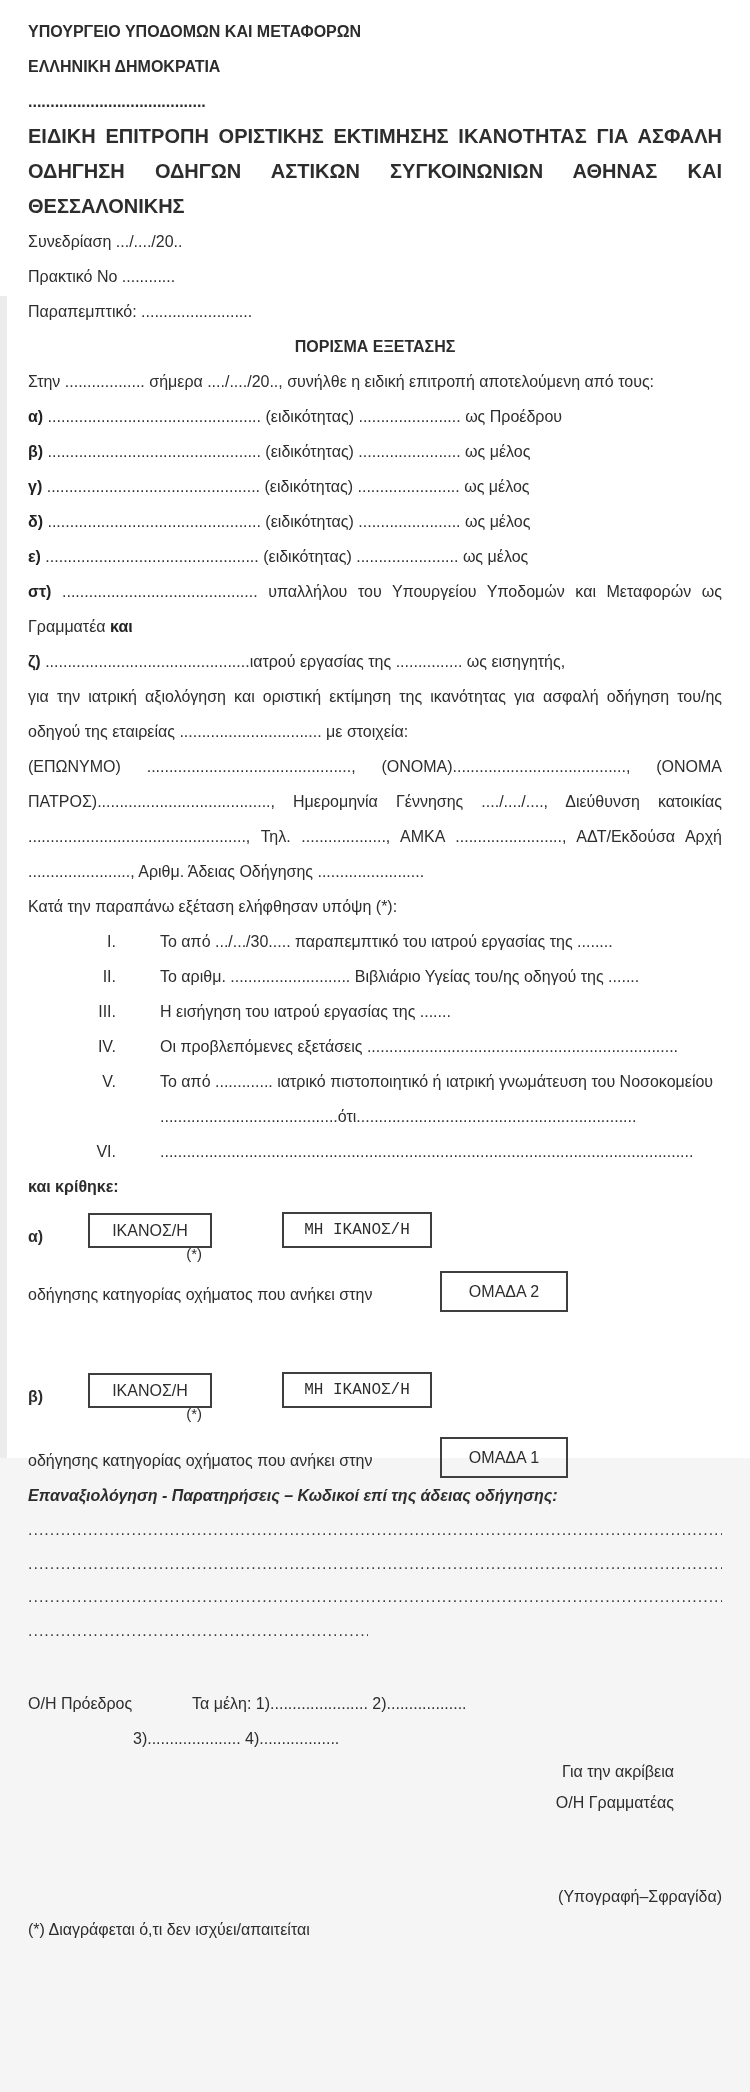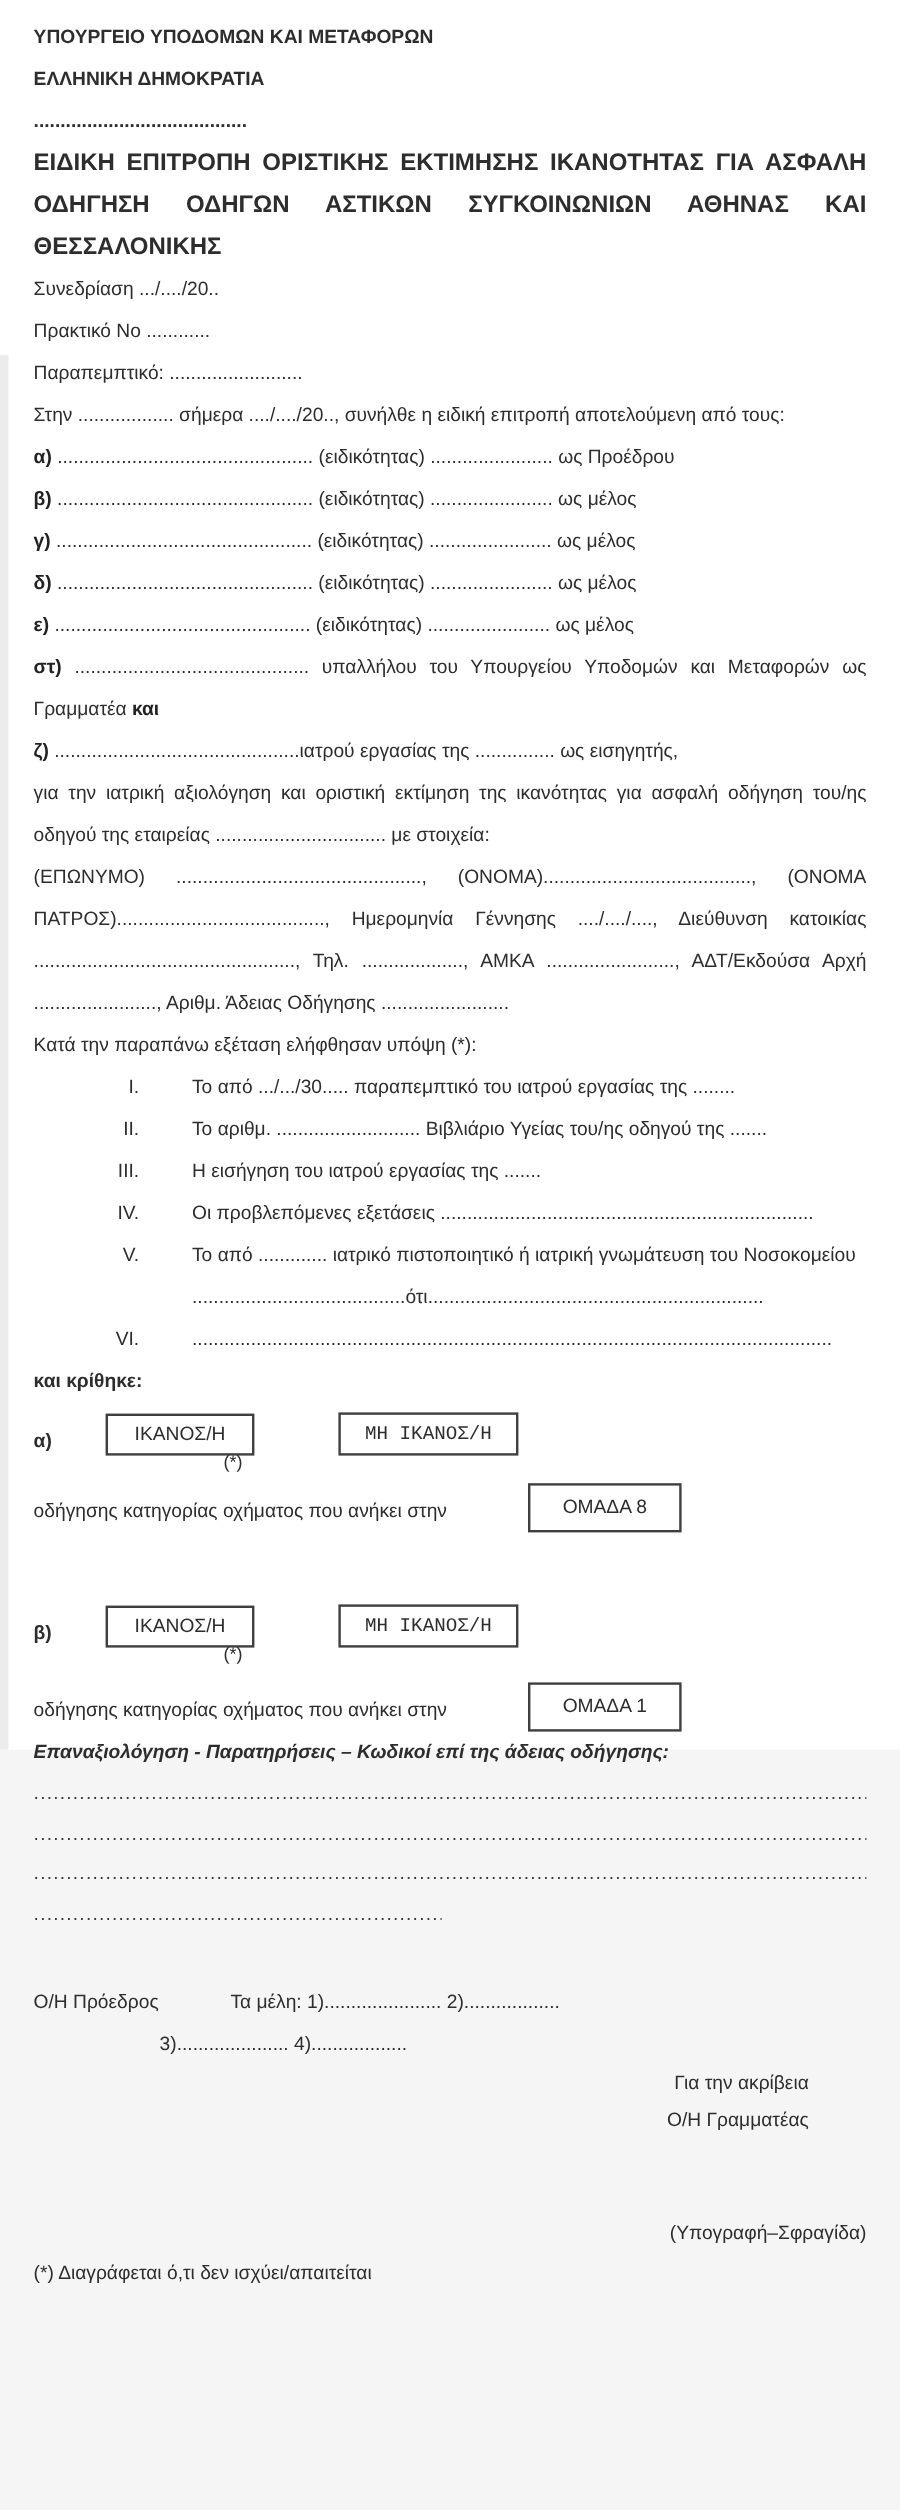--- a/index.html
+++ b/index.html
@@ -62,20 +62,21 @@
   <div class="content">
 
     <p class="bold">ΥΠΟΥΡΓΕΙΟ ΥΠΟΔΟΜΩΝ ΚΑΙ ΜΕΤΑΦΟΡΩΝ</p>
     <p class="bold">ΕΛΛΗΝΙΚΗ ΔΗΜΟΚΡΑΤΙΑ</p>
     <p class="bold">........................................</p>
     <p class="committee">ΕΙΔΙΚΗ ΕΠΙΤΡΟΠΗ ΟΡΙΣΤΙΚΗΣ ΕΚΤΙΜΗΣΗΣ ΙΚΑΝΟΤΗΤΑΣ ΓΙΑ ΑΣΦΑΛΗ ΟΔΗΓΗΣΗ ΟΔΗΓΩΝ ΑΣΤΙΚΩΝ ΣΥΓΚΟΙΝΩΝΙΩΝ ΑΘΗΝΑΣ ΚΑΙ ΘΕΣΣΑΛΟΝΙΚΗΣ</p>
     <p>Συνεδρίαση .../..../20..</p>
     <p>Πρακτικό Νο ............</p>
     <p>Παραπεμπτικό: .........................</p>
 
+    <p class="center bold">ΠΟΡΙΣΜΑ ΕΞΕΤΑΣΗΣ</p>
 
     <p>Στην .................. σήμερα ..../..../20.., συνήλθε η ειδική επιτροπή αποτελούμενη από τους:</p>
 
     <p><b>α)</b><span> ................................................ (ειδικότητας) ....................... ως Προέδρου</span></p>
     <p><b>β)</b><span> ................................................ (ειδικότητας) ....................... ως μέλος</span></p>
     <p><b>γ)</b><span> ................................................ (ειδικότητας) ....................... ως μέλος</span></p>
     <p><b>δ)</b><span> ................................................ (ειδικότητας) ....................... ως μέλος</span></p>
     <p><b>ε)</b><span> ................................................ (ειδικότητας) ....................... ως μέλος</span></p>
     <p class="justify"><b>στ)</b><span> ............................................ υπαλλήλου του Υπουργείου Υποδομών και Μεταφορών ως Γραμματέα </span><b>και</b></p>
     <p><b>ζ)</b><span> ..............................................ιατρού εργασίας της ............... ως εισηγητής,</span></p>
@@ -119,21 +120,21 @@
         <span>ΙΚΑΝΟΣ/Η</span>
         <span class="star">(*)</span>
       </div>
       <div class="optbox box-notcapable">
         <span>ΜΗ ΙΚΑΝΟΣ/Η</span>
       </div>
     </div>
     <div class="grow">
       <span class="gtext">οδήγησης κατηγορίας οχήματος που ανήκει στην</span>
       <div class="gbox">
-        <span>ΟΜΑΔΑ 8</span>
+        <span>ΟΜΑΔΑ 2</span>
       </div>
     </div>
 
     <div class="vrow vrow-b">
       <div class="vlabel">β)</div>
       <div class="optbox box-capable">
         <span>ΙΚΑΝΟΣ/Η</span>
         <span class="star">(*)</span>
       </div>
       <div class="optbox box-notcapable">

